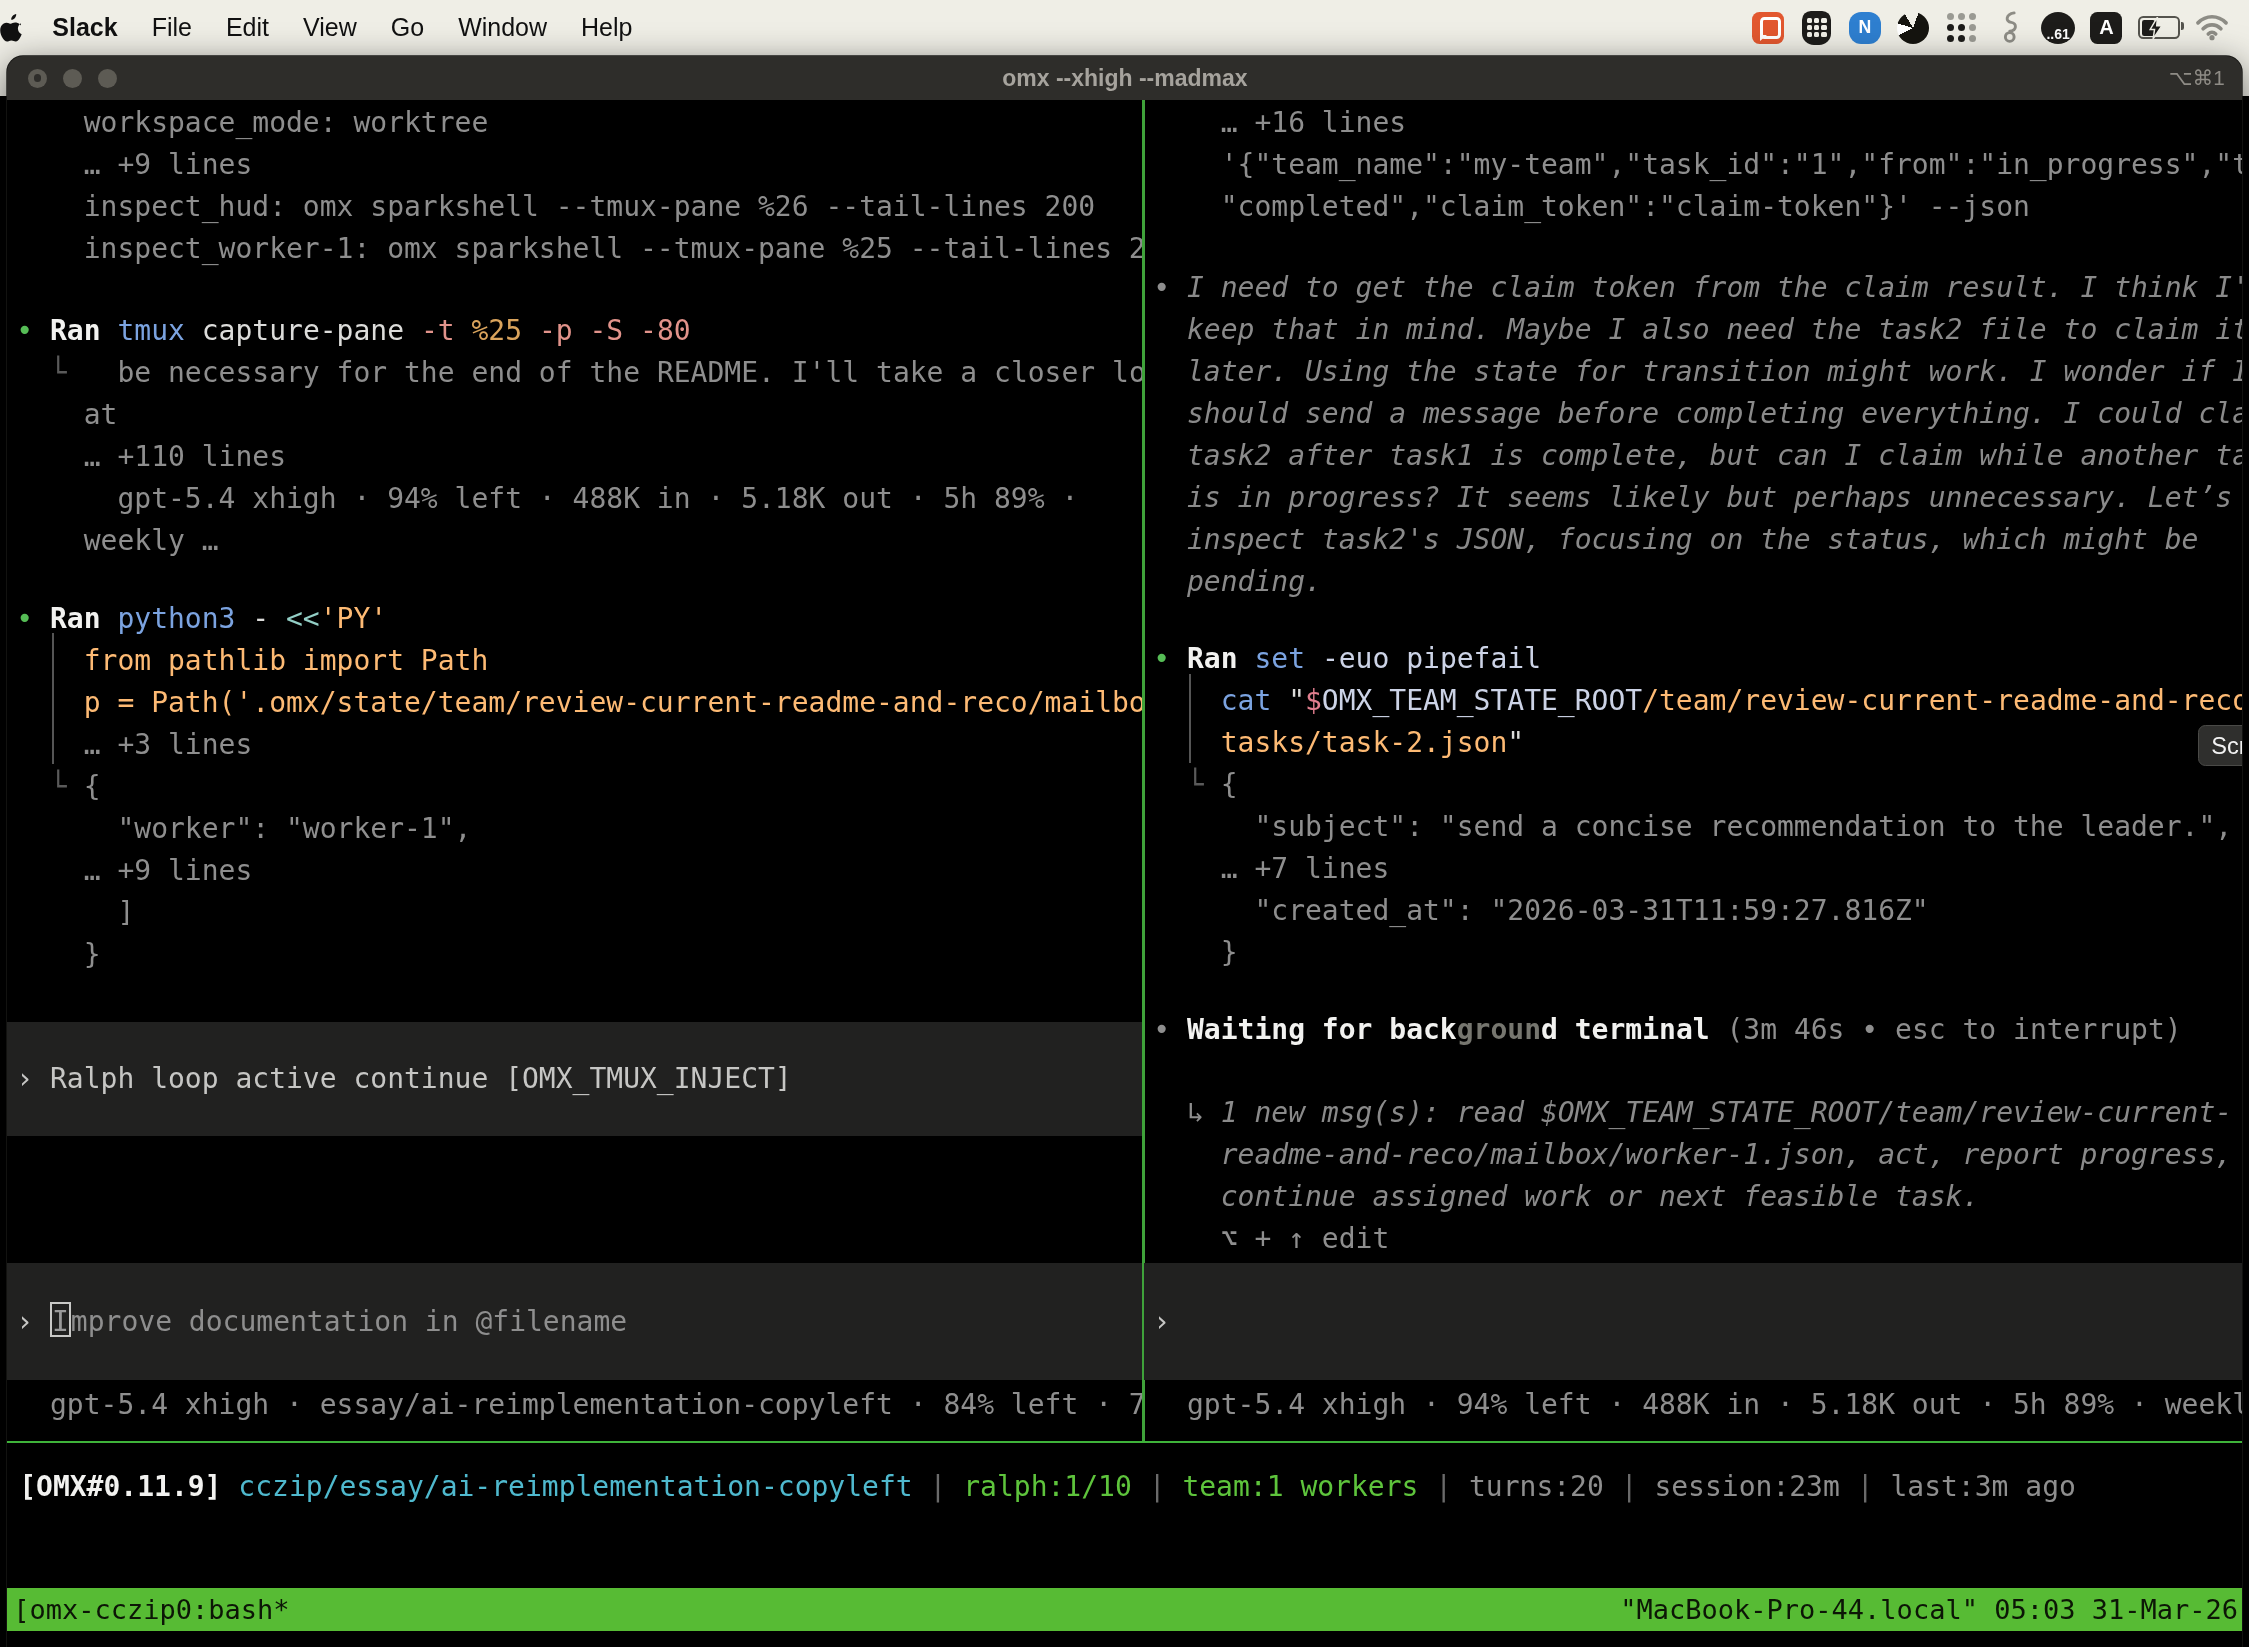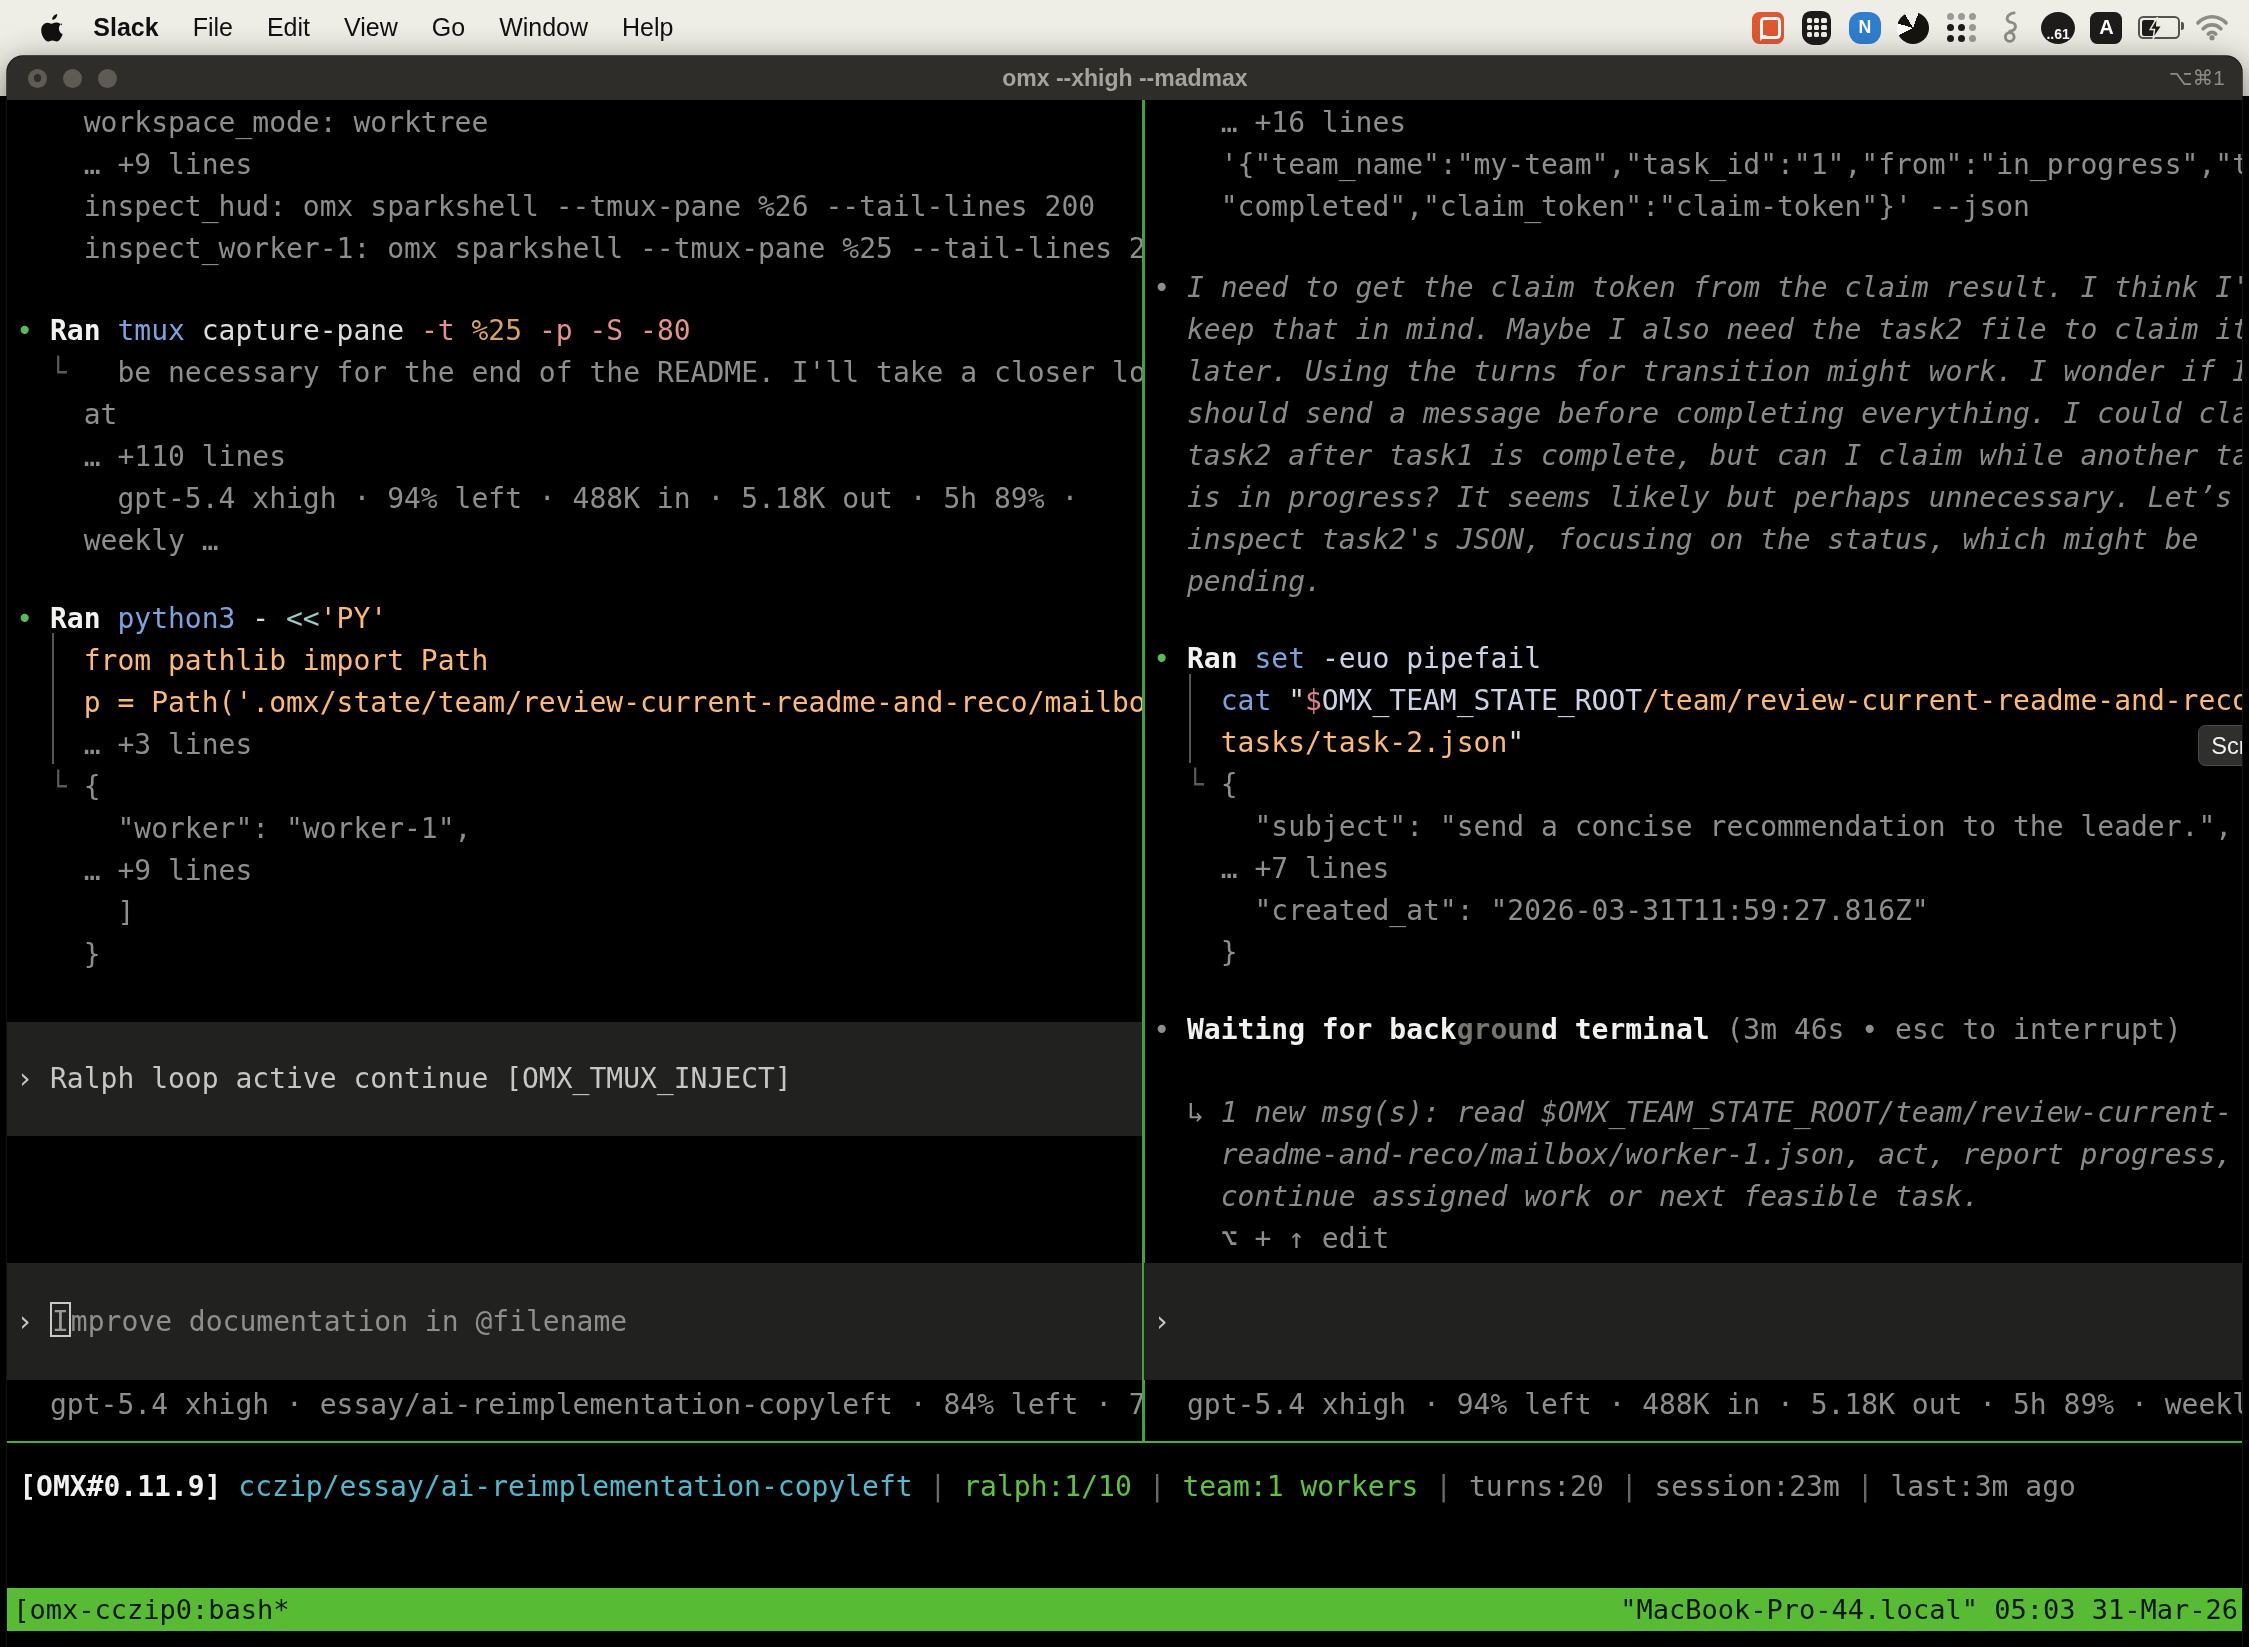--- a/index.html
+++ b/index.html
@@ -1,20 +1,20 @@
 <!DOCTYPE html>
 <html style="font-size:11.8px"><head>
 <meta charset="utf-8">
 <style>
   html,body{margin:0;padding:0;background:#000;}
   .screen{position:relative;width:2250px;height:1648px;overflow:hidden;font-family:"DejaVu Sans Mono",monospace;}
   .desktop-top{position:absolute;left:0;top:0;width:100%;height:96px;background:#efeee6;}
   
   .menubar{position:absolute;left:0;top:0;width:100%;height:55px;background:#efeee6;display:flex;align-items:center;font-family:"Liberation Sans",sans-serif;font-size:25px;color:#111;}
-  .mb-left{display:flex;align-items:center;gap:0;padding-left:41px;}
+  .mb-left{display:flex;align-items:center;gap:0;}
   .mb-item{padding:0 17px;white-space:nowrap;}
   .mb-app{font-weight:700;}
   .apple{width:25px;height:29.5px;margin:0 10.3px 0 0;display:flex;align-items:center;}
   .mb-right{margin-left:auto;display:flex;align-items:center;gap:10.3px;padding-right:19px;}
   .mi{width:38px;height:38px;display:flex;align-items:center;justify-content:center;position:relative;}
   .ic-chat{width:32px;height:32px;background:#e2572f;border-radius:7.4px;position:relative;}
   .ic-chat:before{content:"";position:absolute;left:7.4px;top:5.9px;width:14.8px;height:16px;border:3.7px solid #fff;border-radius:4.4px;}
   .ic-chat:after{content:"";position:absolute;left:7.4px;bottom:3px;width:0;height:0;border-left:7.4px solid #fff;border-bottom:6.6px solid transparent;}
   .ic-shield{width:29.5px;height:34px;background:#1d1c1a;border-radius:8.9px 8.9px 11.8px 11.8px;display:grid;grid-template-columns:repeat(3,5.2px);grid-template-rows:repeat(3,5.2px);gap:2.2px;align-content:center;justify-content:center;}
   .ic-shield i{background:#efeee6;border-radius:1.5px;}
@@ -202,21 +202,21 @@
 
       <div class="pane pane-r">
         <div class="block" style="top:1.5px">
             <div class="tline"><span class="seg-g">    … +16 lines</span></div>
             <div class="tline"><span class="seg-g">    '{"team_name":"my-team","task_id":"1","from":"in_progress","to":"</span></div>
             <div class="tline"><span class="seg-g">    "completed","claim_token":"claim-token"}' --json</span></div>
           </div>
         <div class="block" style="top:167px">
             <div class="tline"><span class="seg-g">• </span><span class="seg-it">I need to get the claim token from the claim result. I think I'll</span></div>
             <div class="tline"><span class="seg-it">  keep that in mind. Maybe I also need the task2 file to claim it</span></div>
-            <div class="tline"><span class="seg-it">  later. Using the turns for transition might work. I wonder if I</span></div>
+            <div class="tline"><span class="seg-it">  later. Using the state for transition might work. I wonder if I</span></div>
             <div class="tline"><span class="seg-it">  should send a message before completing everything. I could claim</span></div>
             <div class="tline"><span class="seg-it">  task2 after task1 is complete, but can I claim while another task</span></div>
             <div class="tline"><span class="seg-it">  is in progress? It seems likely but perhaps unnecessary. Let’s</span></div>
             <div class="tline"><span class="seg-it">  inspect task2's JSON, focusing on the status, which might be</span></div>
             <div class="tline"><span class="seg-it">  pending.</span></div>
           </div>
         <div class="block" style="top:538px">
             <div class="tline"><span class="seg-gb">• </span><span class="seg-b">Ran </span><span class="seg-bl">set </span><span class="seg-lv">-euo pipefail</span></div>
             <div class="tline"><span class="seg-bl">    cat </span><span class="seg-w">"</span><span class="seg-pk">$</span><span class="seg-lv">OMX_TEAM_STATE_ROOT</span><span class="seg-gr">/team/review-current-readme-and-reco/</span></div>
             <div class="tline"><span class="seg-gr">    tasks/task-2.json</span><span class="seg-w">"</span></div>

